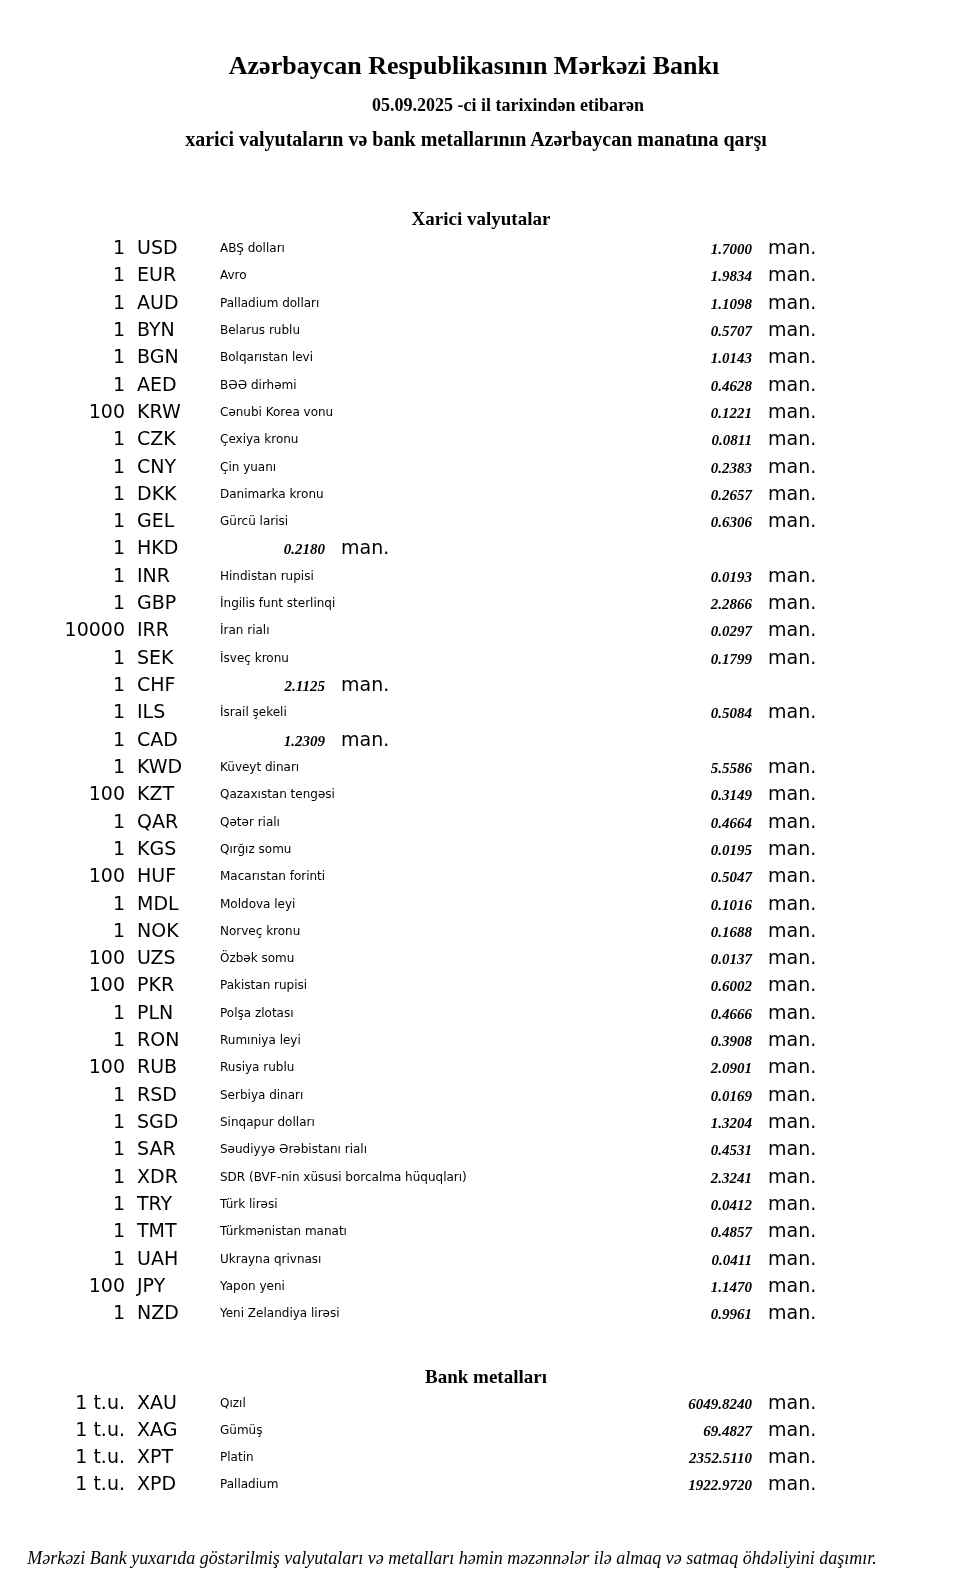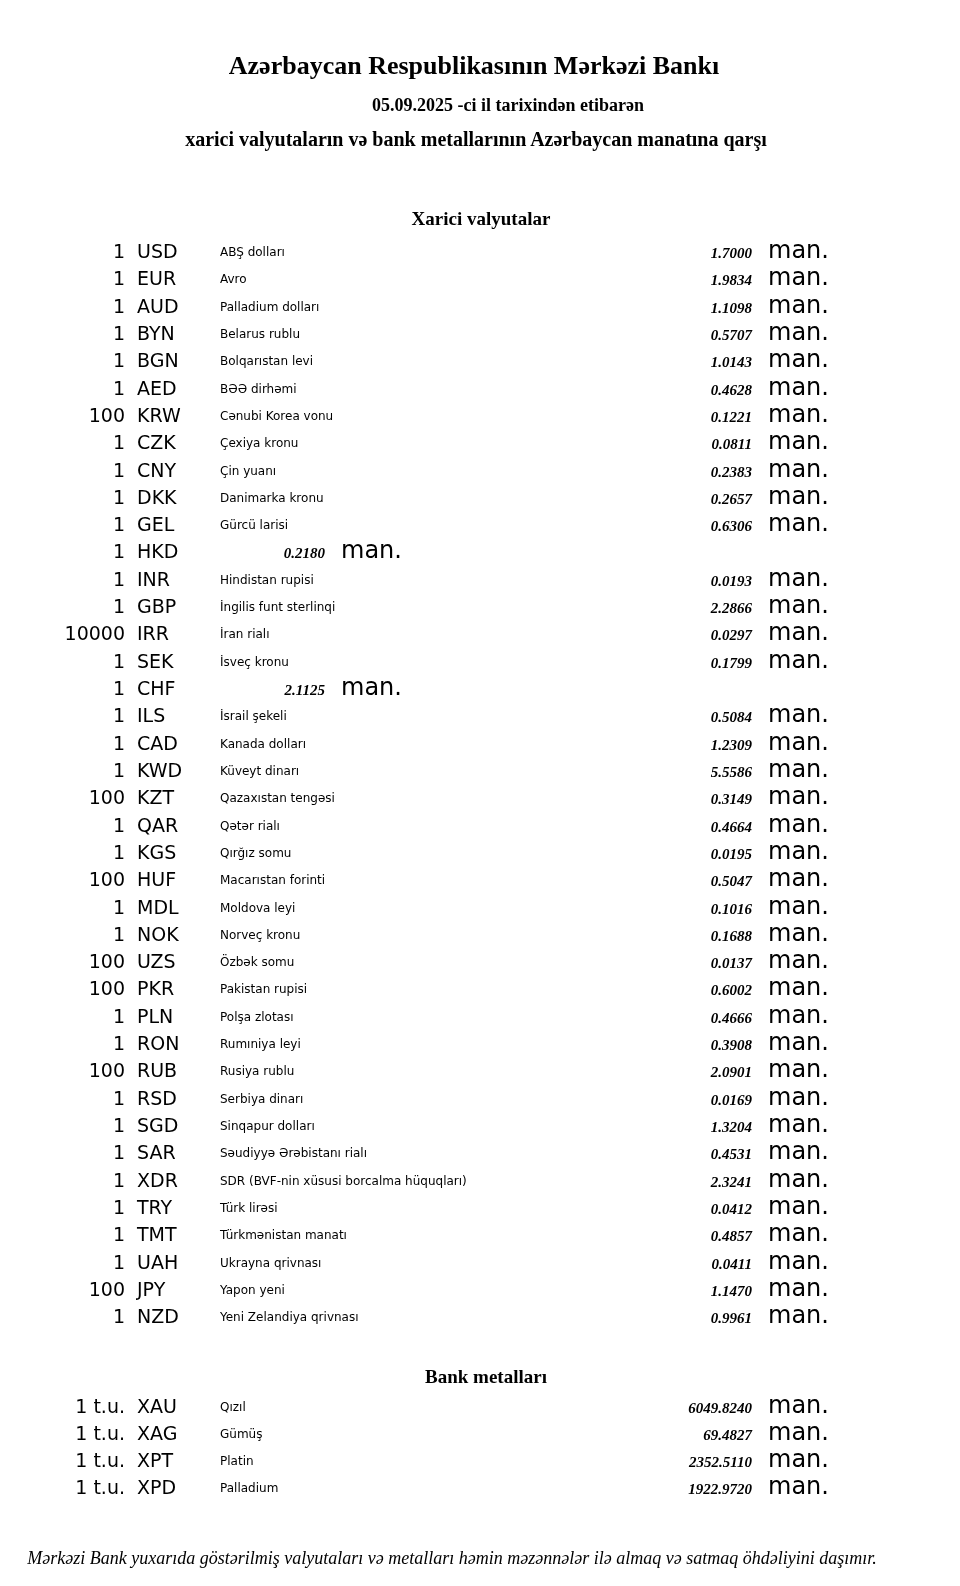--- a/index.html
+++ b/index.html
@@ -96,21 +96,21 @@
     font-family: "Liberation Serif", serif;
     font-style: italic;
     font-weight: bold;
     font-size: 15px;
     white-space: nowrap;
   }
   .man {
     width: 48px;
     margin-left: 16px;
     text-align: left;
-    font-size: 24px;
+    font-size: 19px;
     white-space: nowrap;
   }
   .disclaimer {
     margin-top: 46px;
     text-align: center;
     font-family: "Liberation Serif", serif;
     font-style: italic;
     font-size: 18px;
     line-height: 24px;
     position: relative;
@@ -270,21 +270,20 @@
         <span class="qty">1</span>
         <span class="code">ILS</span>
         <span class="name">İsrail şekeli</span>
         <span class="rate">0.5084</span>
         <span class="man">man.</span>
       </div>
 
       <div class="row">
         <span class="qty">1</span>
         <span class="code">CAD</span>
-        <span class="name">Kanada dolları</span>
         <span class="rate">1.2309</span>
         <span class="man">man.</span>
       </div>
 
       <div class="row">
         <span class="qty">1</span>
         <span class="code">KWD</span>
         <span class="name">Küveyt dinarı</span>
         <span class="rate">5.5586</span>
         <span class="man">man.</span>
@@ -438,21 +437,21 @@
         <span class="qty">100</span>
         <span class="code">JPY</span>
         <span class="name">Yapon yeni</span>
         <span class="rate">1.1470</span>
         <span class="man">man.</span>
       </div>
 
       <div class="row">
         <span class="qty">1</span>
         <span class="code">NZD</span>
-        <span class="name">Yeni Zelandiya qrivnası</span>
+        <span class="name">Yeni Zelandiya lirəsi</span>
         <span class="rate">0.9961</span>
         <span class="man">man.</span>
       </div>
     </div>
 
   <div class="section-title metals-title">Bank metalları</div>
 
   <div class="rates-table metals-table">
 
       <div class="row">

